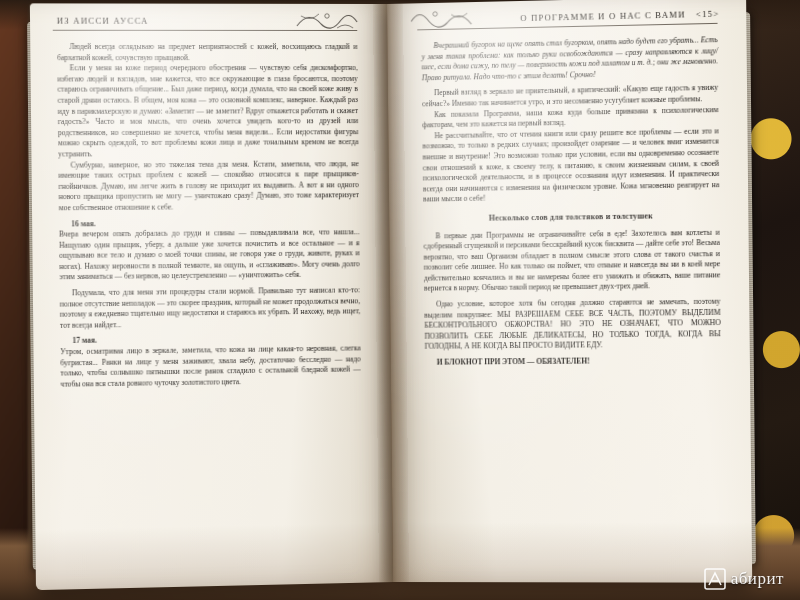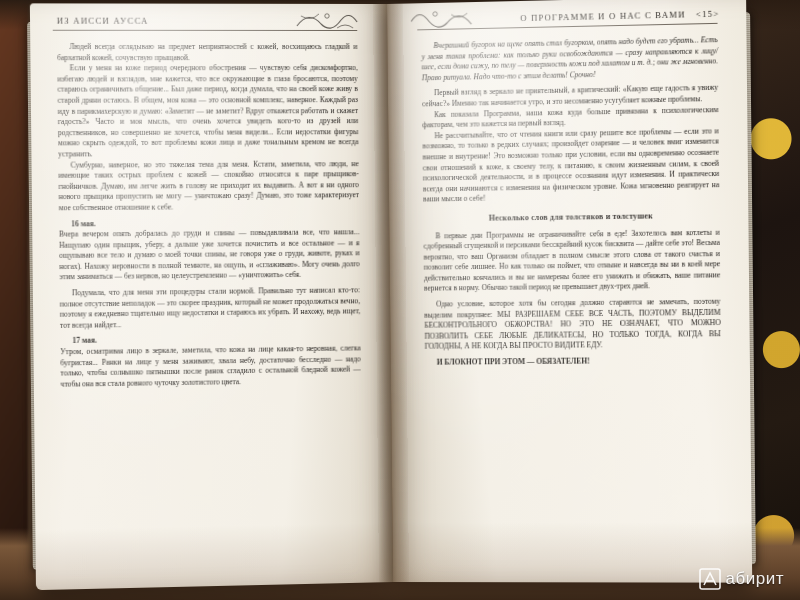--- a/index.html
+++ b/index.html
@@ -217,21 +217,21 @@
   
   .watermark {
     position: absolute;
     right: 16px;
     bottom: 10px;
     display: flex;
     align-items: center;
     gap: 5px;
     color: #ffffff;
     opacity: 0.92;
-    font-family: Liberation Sans, sans-serif;
+    font-family: Liberation Serif, serif;
     font-size: 17px;
     letter-spacing: 0.5px;
     text-shadow: 0 1px 2px rgba(0,0,0,0.6);
   }
   .watermark .mark {
     width: 22px;
     height: 22px;
     position: relative;
   }
 </style>

